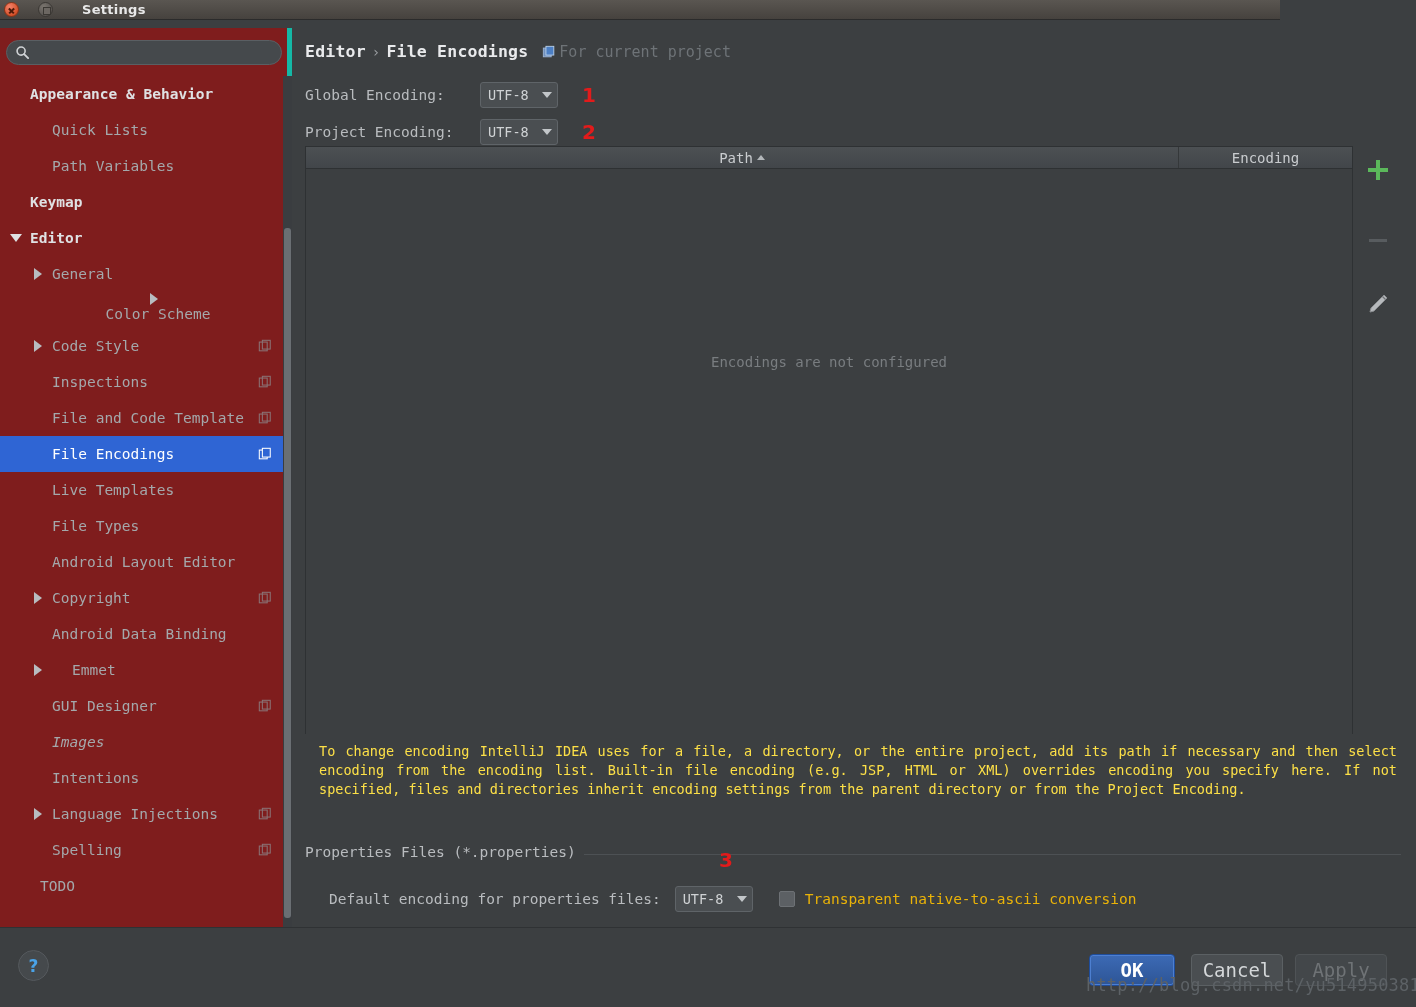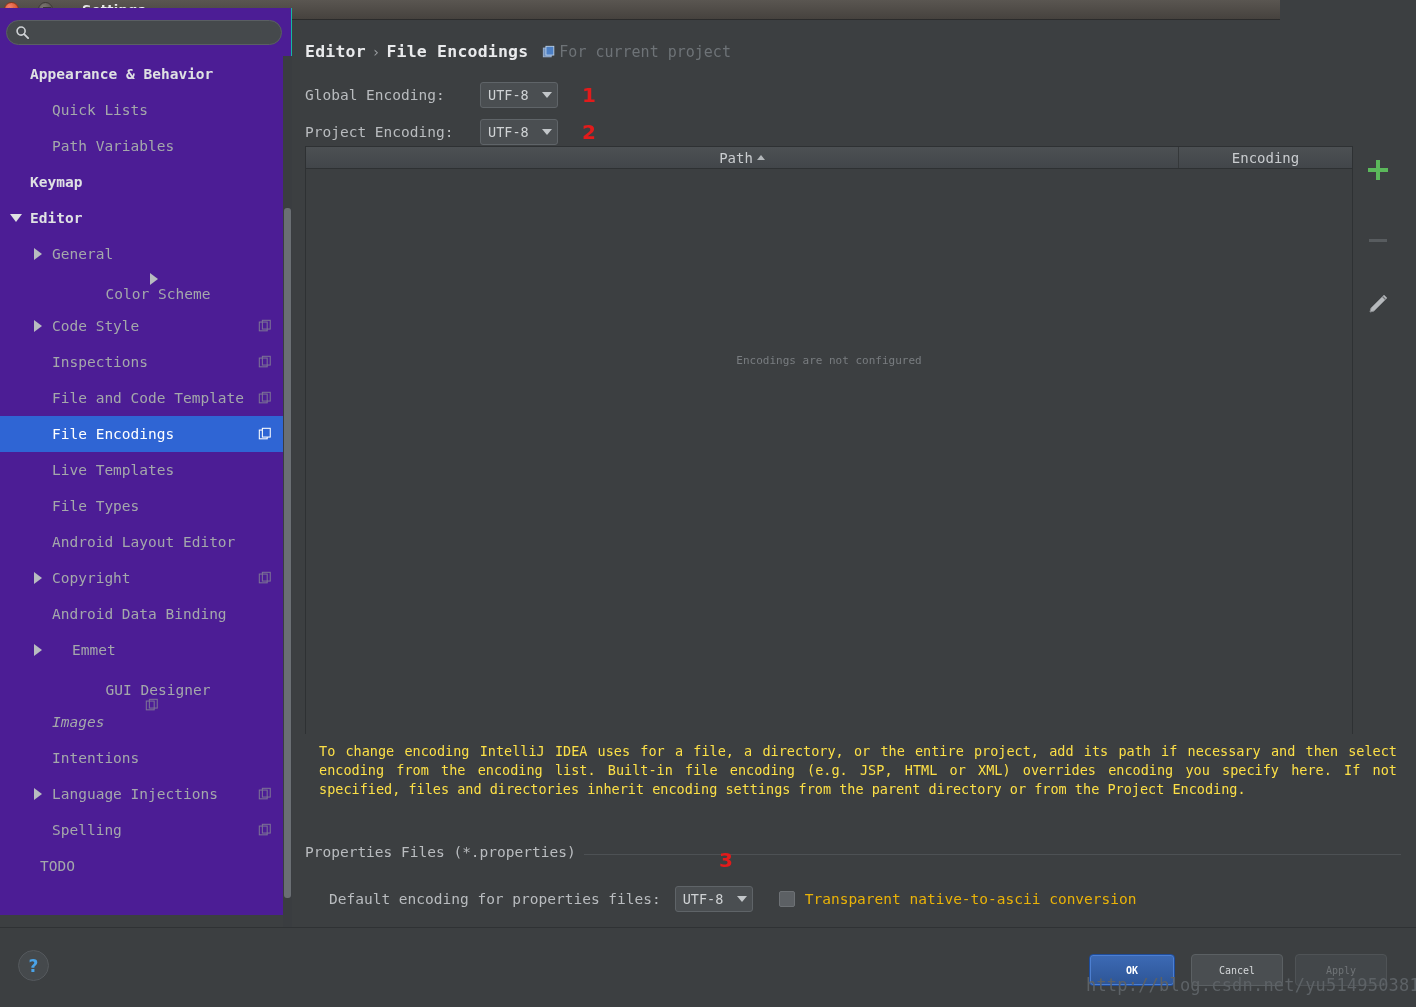--- a/index.html
+++ b/index.html
@@ -43,24 +43,24 @@
     width:6px; height:6px; border:1.5px solid #3a3733; background:#6c6762;
   }
   #titlebar .title {
     margin-left: 14px; font-family: "DejaVu Sans", sans-serif;
     font-weight: bold; font-size: 13px; color: #e8e8e8;
     letter-spacing: .3px;
   }
 
   
   #sidebar {
-    position: absolute; left: 0; top: 8px;
+    position: absolute; left: 0; top: 28px;
     width: 292px; height: 907px;
-    background: #4c1d95;
-    border-right: 1px solid #14b8a6;
+    background: #7f1d1d;
+    border-right: 5px solid #14b8a6;
   }
   #search-wrap {
     position: absolute; left: 6px; top: 12px;
     width: 276px; height: 25px;
     background: #45494c; border: 1px solid #5a5f63;
     border-radius: 13px;
     display: flex; align-items: center;
   }
   #search-wrap svg { margin-left: 8px; flex: none; }
   #search-input {
@@ -177,21 +177,21 @@
     width: 0; height: 0; margin-left: 4px;
     border-left: 4px solid transparent;
     border-right: 4px solid transparent;
     border-bottom: 5px solid #b3b7ba;
   }
   #table-body {
     position: relative; height: 565px; background: #3c3f41;
   }
   #empty-msg {
     position: absolute; left: 0; right: 0; top: 185px;
-    text-align: center; color: #797d80; font-size: 11px;
+    text-align: center; color: #797d80; font-size: 14px;
   }
 
   #table-tools {
     position: absolute; left: 1060px; top: 126px;
     width: 50px; height: 588px;
     display: flex; flex-direction: column; align-items: center;
   }
   .tool-btn {
     width: 40px; height: 40px; margin-top: 4px;
     display: flex; align-items: center; justify-content: center;
@@ -242,21 +242,21 @@
     width: 31px; height: 31px; border-radius: 50%;
     background: #45494c; border: 1px solid #55595d;
     display: flex; align-items: center; justify-content: center;
     color: #4aa3e8; font-weight: bold; font-size: 17px;
     font-family: "DejaVu Sans", sans-serif;
   }
   .dlg-btn {
     position: absolute; top: 26px;
     height: 32px; border-radius: 4px;
     display: flex; align-items: center; justify-content: center;
-    font-size: 10px;
+    font-size: 19px;
   }
   #btn-ok {
     left: 1089px; width: 86px;
     background: linear-gradient(180deg,#3c6ab5 0%, #2d5596 100%);
     border: 1px solid #1f4d9b;
     color: #ffffff; font-weight: bold;
     box-shadow: 0 0 0 1px #4d7fd0 inset;
   }
   #btn-cancel {
     left: 1191px; width: 92px;
@@ -373,21 +373,21 @@
         </svg>
       </div>
       <div class="tree-row" style="padding-left: 32px;">
         <span class="tw"></span>
         <span class="tree-label">Android Data Binding</span>
       </div>
       <div class="tree-row" style="padding-left: 32px; gap: 20px;">
         <span class="tw collapsed"></span>
         <span class="tree-label">Emmet</span>
       </div>
-      <div class="tree-row" style="padding-left: 32px; flex-direction: column;">
+      <div class="tree-row" style="padding-left: 32px;">
         <span class="tw"></span>
         <span class="tree-label">GUI Designer</span>
         <svg class="copy-ico" width="14" height="14" viewBox="0 0 16 16">
           <rect x="1.5" y="3.5" width="9" height="10" fill="none" stroke="#8e9296" stroke-width="1.2"></rect>
           <rect x="5" y="1.5" width="9" height="10" fill="none" stroke="#8e9296" stroke-width="1.2"></rect>
         </svg>
       </div>
       <div class="tree-row" style="padding-left: 32px; font-style: italic;">
         <span class="tw"></span>
         <span class="tree-label">Images</span>

